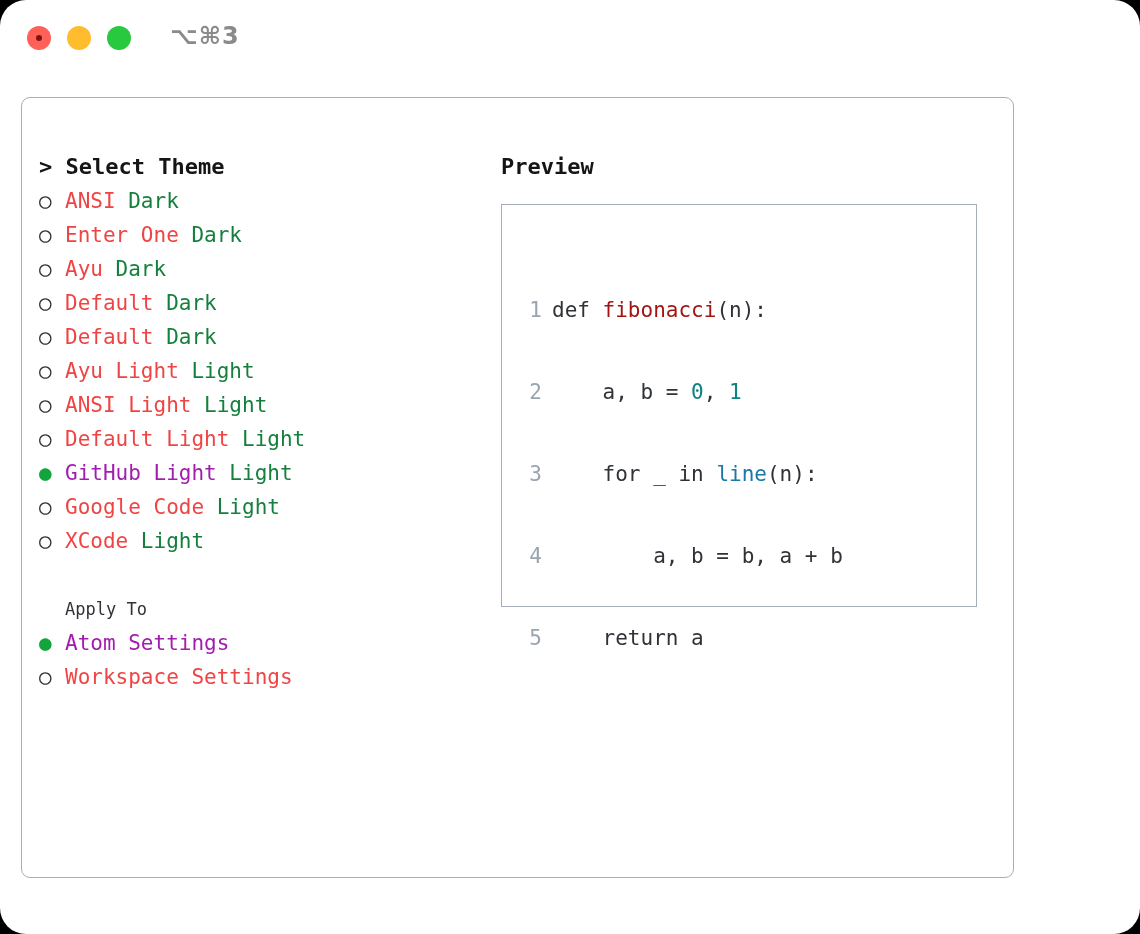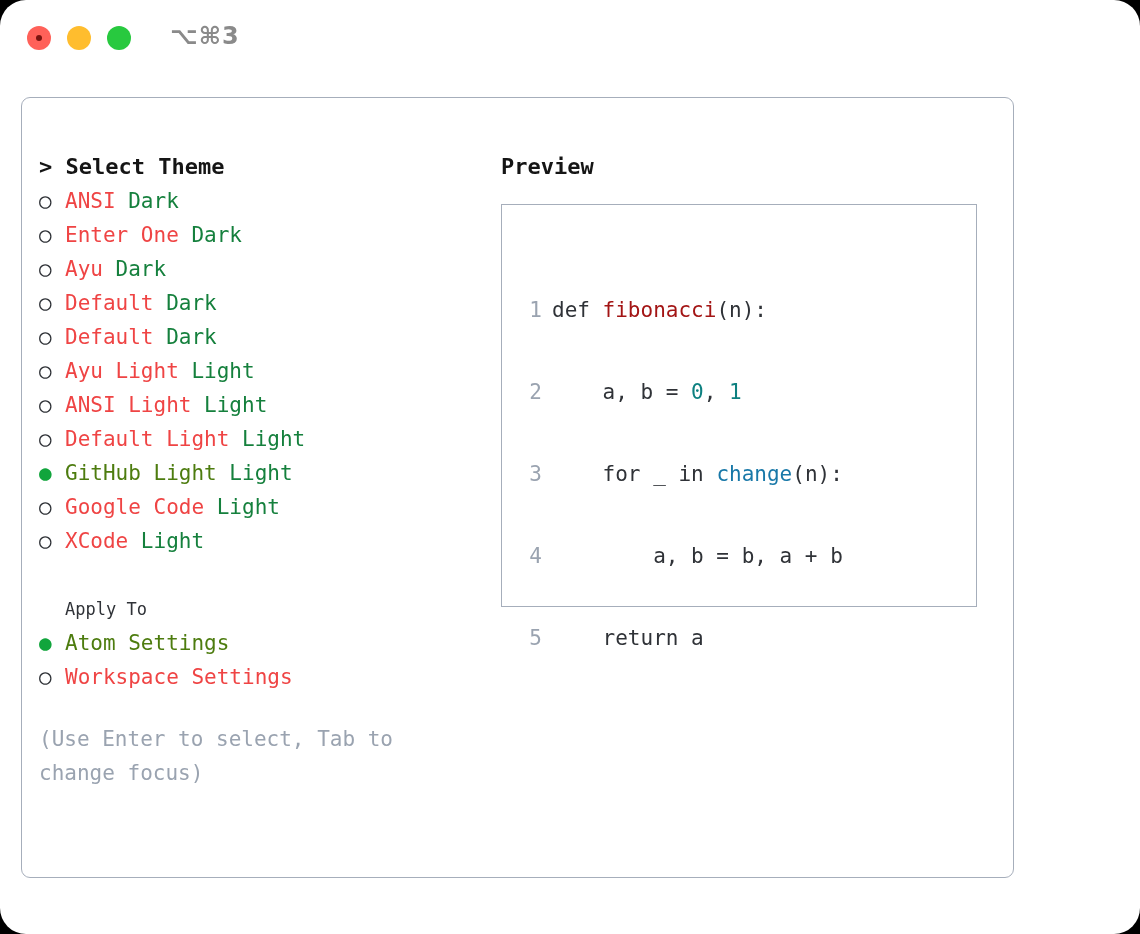--- a/index.html
+++ b/index.html
@@ -102,21 +102,21 @@
     color: #2f3237;
     white-space: pre;
     display: block;
   }
   .bullet {
     display: inline-block;
     width: 26px;
     color: #2f3237;
   }
   .row.selected .bullet { color: #11a53c; }
-  .row.selected .label  { color: #4d7c0f; }
+  .row.selected .label  { color: #a21caf; }
   .label { color: #ef4444; }
   .tag { color: #15803d; }
 
   .spacer-sm { height: 34px; }
 
   .apply-title {
     font-size: 17px;
     line-height: 34px;
     color: #2f3237;
     white-space: pre;
@@ -209,30 +209,29 @@
         </div>
 
       <div class="spacer-sm"></div>
 
       <div class="apply-title">Apply To</div>
       <div id="apply-list">
           <div class="row selected"><span class="bullet">●</span><span class="label">Atom Settings</span></div>
           <div class="row"><span class="bullet">○</span><span class="label">Workspace Settings</span></div>
         </div>
 
-      <div class="hint">(Use Enter to select, Tab to change focus)</div>
     </div>
 
     <div class="right-col">
       <div class="preview-title">Preview</div>
       <div class="preview-box">
         <div id="code-block">
             <div class="code-line"><span class="ln">1</span><span>def </span><span class="fn">fibonacci</span><span>(n):</span></div>
             <div class="code-line"><span class="ln">2</span><span>    a, b = </span><span class="num">0</span><span>, </span><span class="num">1</span></div>
-            <div class="code-line"><span class="ln">3</span><span>    for _ in </span><span class="bi">change</span><span>(n):</span></div>
+            <div class="code-line"><span class="ln">3</span><span>    for _ in </span><span class="bi">line</span><span>(n):</span></div>
             <div class="code-line"><span class="ln">4</span><span>        a, b = b, a + b</span></div>
             <div class="code-line"><span class="ln">5</span><span>    return a</span></div>
           </div>
         <div class="gap-block"></div>
       </div>
     </div>
 
   </div>
 </div>
 

